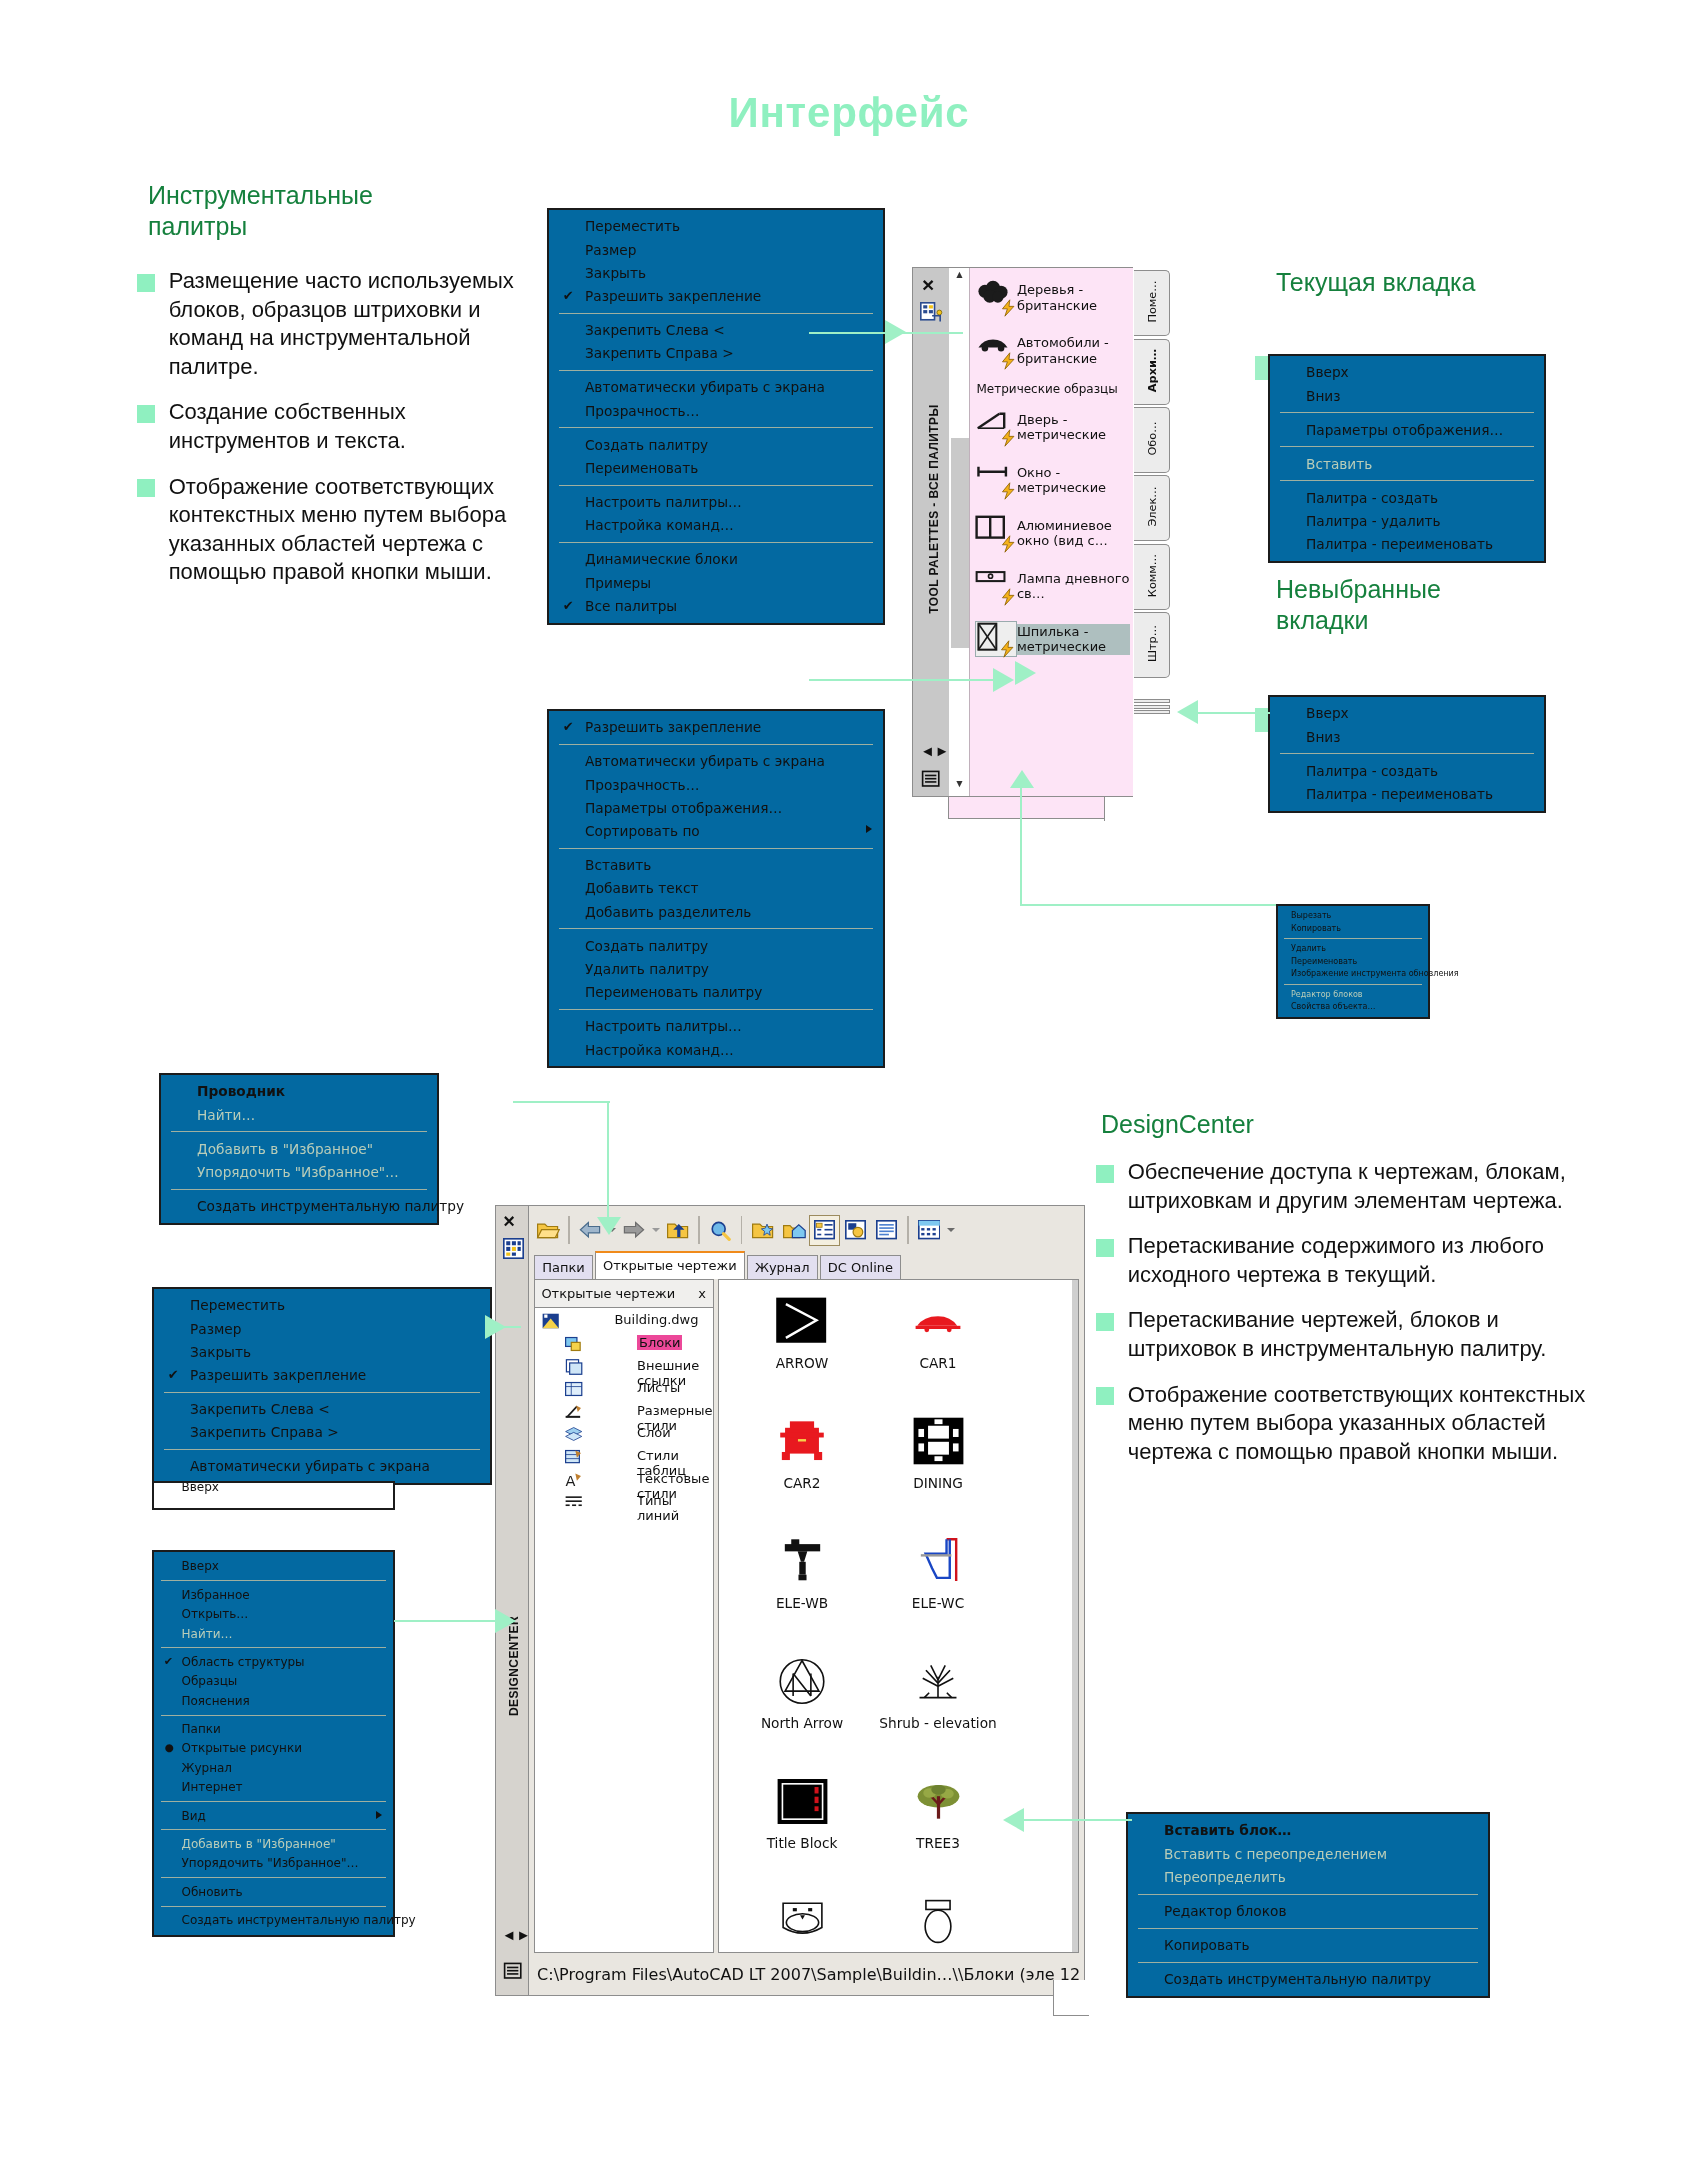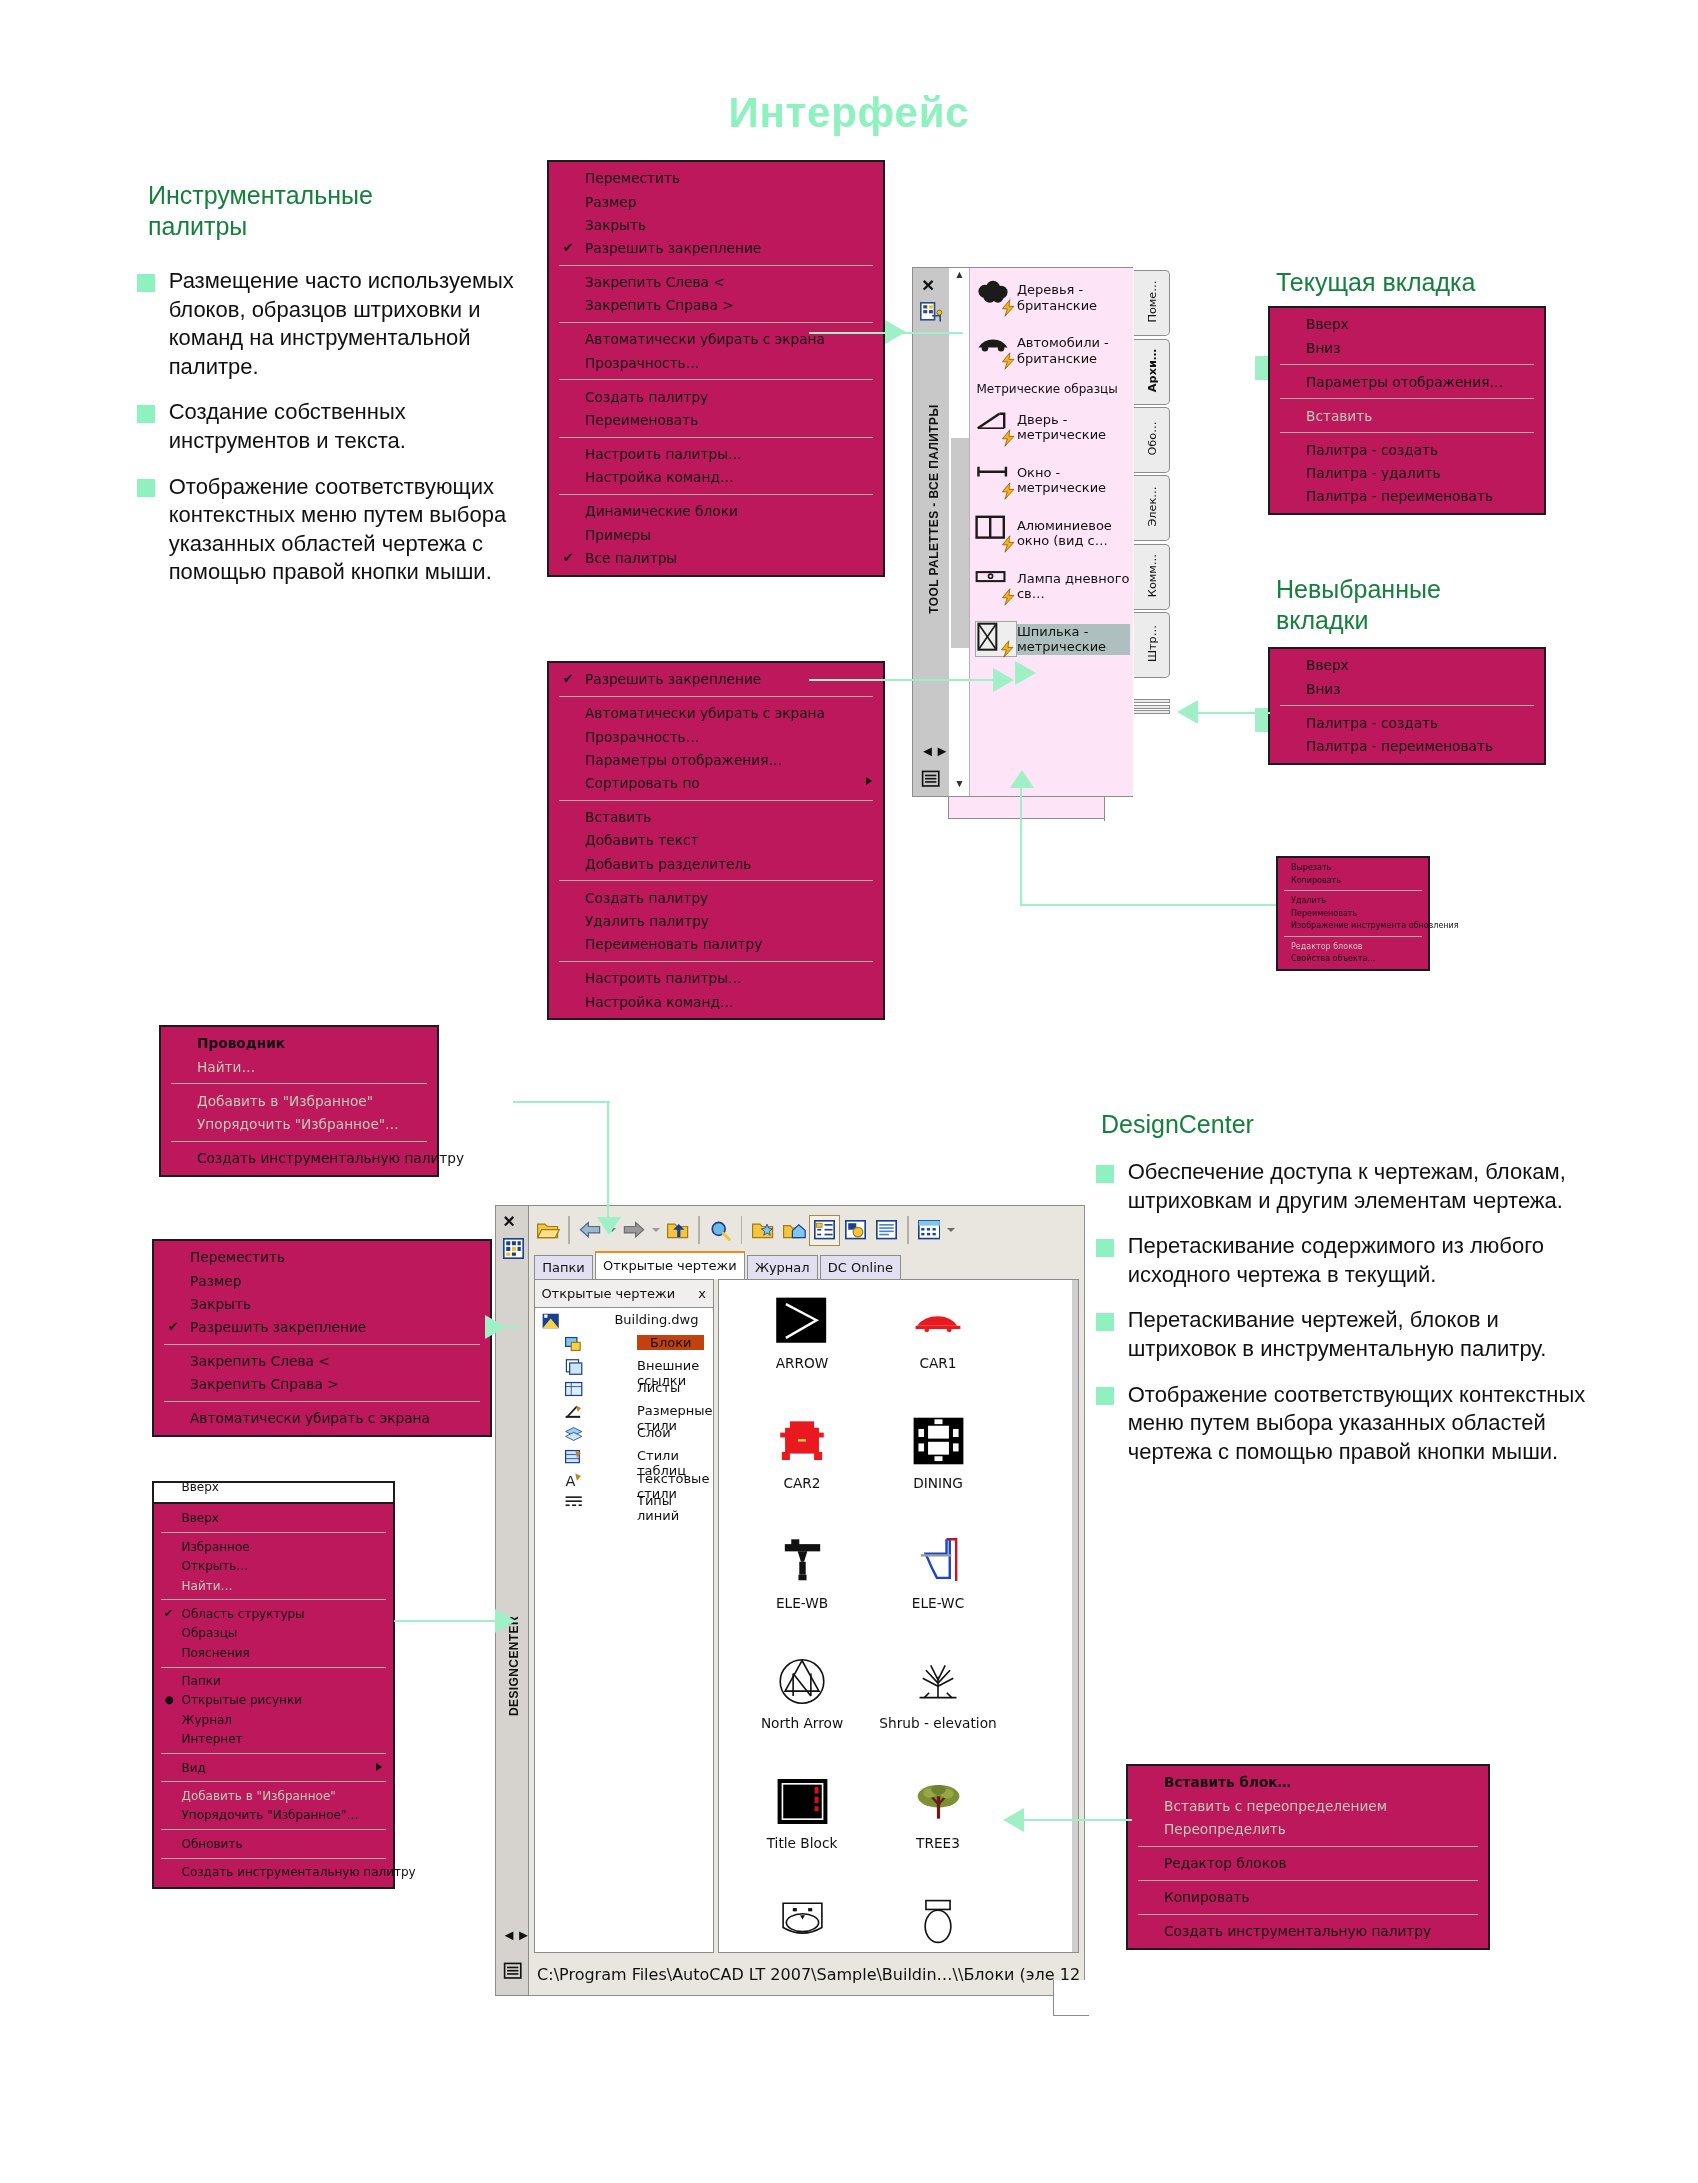--- a/index.html
+++ b/index.html
@@ -24,26 +24,27 @@
   .sec-head { font-size:25px; color:#15803d; line-height:1.22; }
 
   
   .bullets { font-size:22px; line-height:1.30; color:#111; }
   .bullet-row { display:flex; align-items:flex-start; margin-bottom:17px; }
   .bullet-sq { width:18px; height:18px; background:#8ff0c0; flex:0 0 18px; margin-top:6.5px; margin-right:13.7px; }
   .bullet-tx { flex:1 1 auto; }
 
   
   .menu {
-    background:#be185d;
+    background:#0369a1;
     border:2.4px solid #1b1b1b;
     font-family:"DejaVu Sans", sans-serif;
     font-size:13.7px;
     color:#111;
     padding:4.9px 0 4.9px 0;
+    margin-top:48px;
   }
   .mi { padding:2.4px 11.3px 2.4px 36px; white-space:nowrap; position:relative; line-height:1.35; }
   .mi.bold { font-weight:bold; }
   .mi.dis { color:#b9cdb9; }
   .mi.chk::before { content:"\2714"; position:absolute; left:13.7px; top:2.4px; font-size:13px; color:#111; }
   .mi.dot::before { content:"\25CF"; position:absolute; left:15.4px; top:2.4px; font-size:10.5px; color:#111; }
   .mi .arrow { position:absolute; right:11.3px; top:4.9px; width:0;height:0;
      border-left:6.5px solid #111; border-top:4px solid transparent; border-bottom:4px solid transparent;}
   .msep { height:0; border-top:1.6px solid #9fb0a0; margin:4.9px 9.7px; }
 
@@ -145,21 +146,21 @@
   .dc-tree { width:212px; background:#ffffff; border:1.6px solid #8d8d8d; margin-right:4.9px; }
   .dc-tree-head {
     height:27.5px; border-bottom:1.6px solid #8d8d8d; display:flex;
     align-items:center; justify-content:space-between; padding:0 6.5px;
     font-size:13px; font-family:"DejaVu Sans",sans-serif; background:#f0efed;
   }
   .dc-tree-body { padding:4.9px 0 0 6.5px; font-size:13px; font-family:"DejaVu Sans",sans-serif;}
   .tr-row { display:flex; align-items:flex-start; height:22.6px;gap:48px; }
   .tr-row.child { padding-left:22.6px; }
   .tr-ico { width:21px; height:18px; flex:0 0 21px; margin-right:4px; position:relative;}
-  .tr-lb.sel { background:#c2410c; padding:0 13px; }
+  .tr-lb.sel { background:#ec4899; padding:0 2px; }
   .dc-content { flex:1 1 auto; background:#ffffff; border:1.6px solid #8d8d8d; position:relative;}
   .dc-grid { display:flex; flex-wrap:wrap; padding:9.7px 0 0 14.6px; }
   .dc-cell { width:136px; height:120px; display:flex; flex-direction:column; align-items:center; }
   .dc-cell .cg { width:63px; height:63px; display:flex; align-items:center; justify-content:center;}
   .dc-cell .cl { font-size:13.7px; text-align:center; line-height:1.1; margin-top:3.2px; font-family:"DejaVu Sans",sans-serif;}
   .dc-vscroll { position:absolute; right:0; top:0; width:6.5px; height:100%; background:#cfcfcf;}
   .dc-status {
     position:absolute; left:4.9px; right:3.2px; bottom:4.9px; height:32px;
     display:flex; align-items:center; font-size:16px; font-family:"DejaVu Sans",sans-serif;
     background:#e9e6e0; padding-left:3.2px; white-space:nowrap; overflow:hidden;

